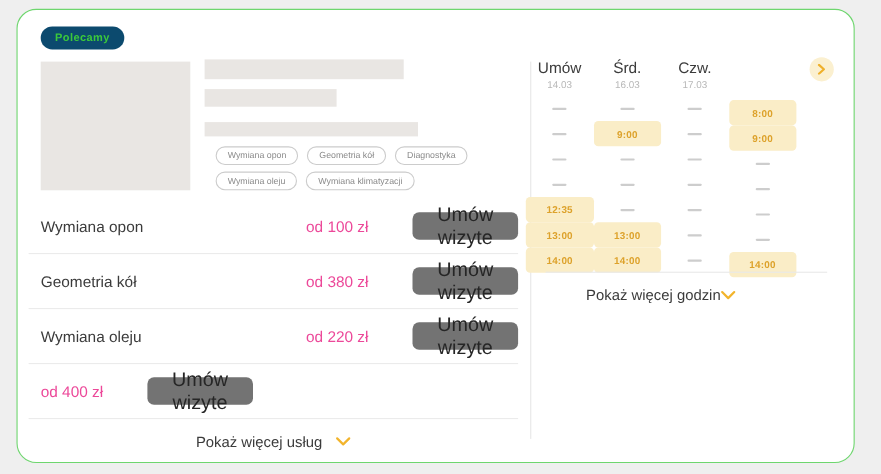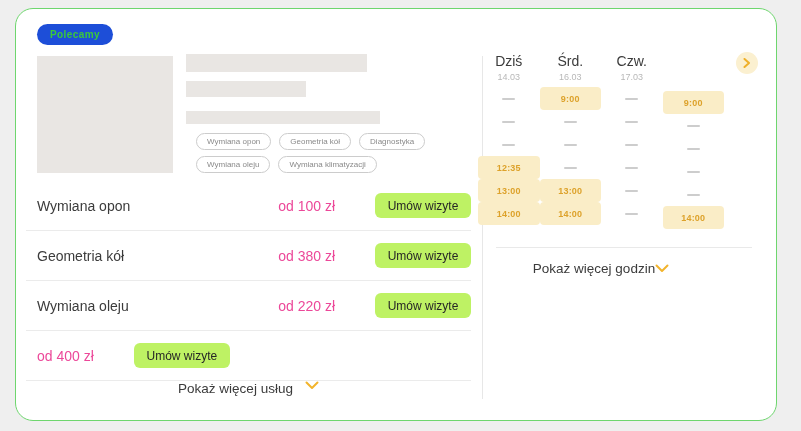--- a/index.html
+++ b/index.html
@@ -14,21 +14,21 @@
   .card {
     position: absolute; left: 15px; top: 8px;
     width: 762px; height: 413px;
     background: #ffffff;
     border: 1.5px solid #6ed66e;
     border-radius: 18px;
   }
   
   .badge {
     position: absolute; left: 21px; top: 15px;
-    background: #1d4ed8; color: #3bc93b;
+    background: #0c4a6e; color: #3bc93b;
     font-size: 10px; font-weight: bold; letter-spacing: .4px;
     padding: 5px 13px; border-radius: 12px;
   }
   
   .photo { position: absolute; left: 21px; top: 47px; width: 136px; height: 117px; background: #e9e6e3; }
   .bar { position: absolute; background: #e9e6e3; }
   .bar1 { left: 170px; top: 45px;  width: 181px; height: 18px; }
   .bar2 { left: 170px; top: 72px;  width: 120px; height: 16px; }
   .bar3 { left: 170px; top: 102px; width: 194px; height: 13px; }
   
@@ -42,27 +42,27 @@
   }
   
   .services { position: absolute; left: 10px; top: 172px; width: 445px; }
   .service-row {
     display: flex; align-items: center; height: 50px;
     border-bottom: 1px solid #ebebeb; padding-left: 11px;
   }
   .service-name { flex: 1; font-size: 14px; color: #3b3b3b; }
   .service-price { font-size: 14px; color: #ec4899; margin-right: 40px; }
   .cta {
-    background: #bef264; border: none; border-radius: 6px;
-    width: 96px; height: 25px; font-size: 12px; color: #262626;
+    background: #737373; border: none; border-radius: 6px;
+    width: 96px; height: 25px; font-size: 18px; color: #262626;
     font-family: "Liberation Sans", sans-serif; cursor: pointer;
     display: flex; align-items: center; justify-content: center;
   }
   .show-more {
-    height: 40px; display: flex; align-items: flex-start; justify-content: center;
+    height: 40px; display: flex; align-items: center; justify-content: center;
     gap: 12px; font-size: 13.5px; color: #3b3b3b; cursor: pointer;
   }
   
   .divider-v { position: absolute; left: 466px; top: 47px; width: 1px; height: 343px; background: #e7e7e7; }
   
   .cal-days {
     position: absolute; left: 462px; top: 44px; width: 246px;
     display: grid; grid-template-columns: repeat(4, 1fr); text-align: center;
   }
   .day-label { font-size: 14px; color: #3b3b3b; }
@@ -138,21 +138,21 @@
             <path d="M1.5 1.5 L7 7 L12.5 1.5" fill="none" stroke="#f2b42c" stroke-width="2" stroke-linecap="round" stroke-linejoin="round"></path>
           </svg>
       </span>
     </div>
   </div>
 
   <div class="divider-v"></div>
 
   <div class="cal-days">
     <div>
-      <div class="day-label">Dziś</div>
+      <div class="day-label">Umów</div>
       <div class="day-date">14.03</div>
     </div>
     <div>
       <div class="day-label">Śrd.</div>
       <div class="day-date">16.03</div>
     </div>
     <div>
       <div class="day-label">Czw.</div>
       <div class="day-date">17.03</div>
     </div>
@@ -162,20 +162,26 @@
     <span class="chev-icon">
       <svg width="8" height="10" viewBox="0 0 8 10">
           <path d="M1.5 1 L6 5 L1.5 9" fill="none" stroke="#efb02a" stroke-width="2" stroke-linecap="round" stroke-linejoin="round"></path>
         </svg>
     </span>
   </button>
 
   <div class="slots">
     <div class="slot-row">
       <span class="slot-cell slot-dash">—</span>
+      <span class="slot-cell slot-dash">—</span>
+      <span class="slot-cell slot-dash">—</span>
+      <span class="slot-cell slot-chip">8:00</span>
+    </div>
+    <div class="slot-row">
+      <span class="slot-cell slot-dash">—</span>
       <span class="slot-cell slot-chip">9:00</span>
       <span class="slot-cell slot-dash">—</span>
       <span class="slot-cell slot-chip">9:00</span>
     </div>
     <div class="slot-row">
       <span class="slot-cell slot-dash">—</span>
       <span class="slot-cell slot-dash">—</span>
       <span class="slot-cell slot-dash">—</span>
       <span class="slot-cell slot-dash">—</span>
     </div>

